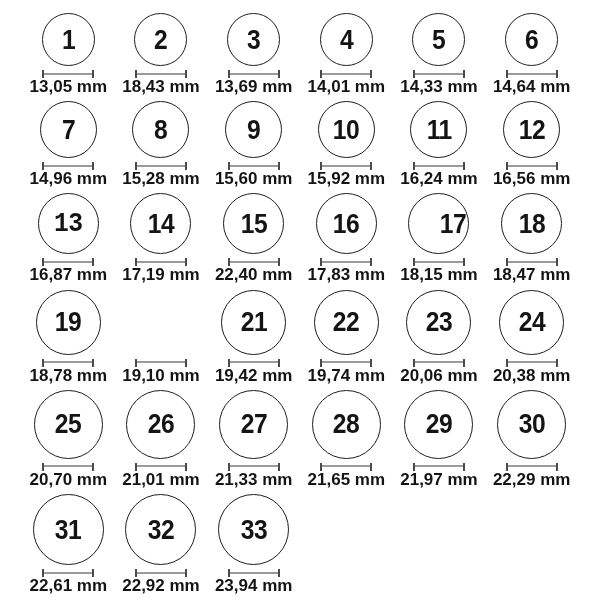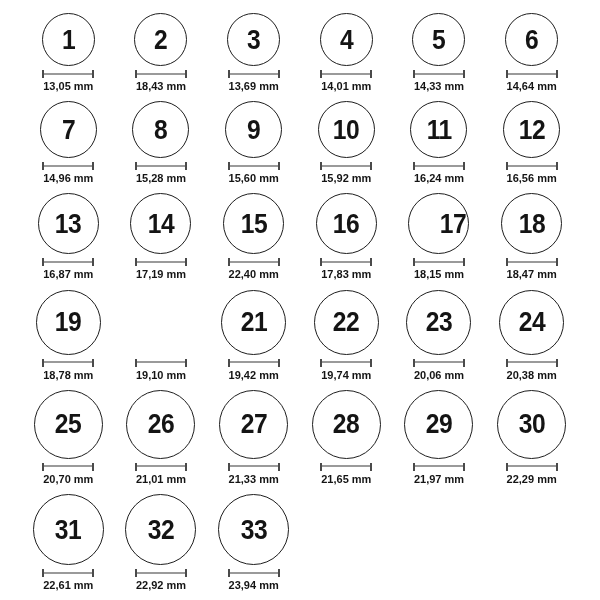--- a/index.html
+++ b/index.html
@@ -44,21 +44,21 @@
     border-right: 2px solid var(--tick);
     position: relative;
   }
   .dim::before {
     content: "";
     position: absolute; left: 0; right: 0; top: 2.5px; height: 2px;
     background: var(--line);
   }
   .label {
     margin-top: 2px;
-    font-size: 11px; line-height: 13px;
+    font-size: 17px; line-height: 13px;
     font-weight: 700;
     color: var(--num);
     white-space: nowrap;
   }
 </style>
 </head>
 <body style="--stroke: #1e1e1e; --num: #141414; --line: #9a9a9a; --tick: #4a4a4a; background: rgb(255, 255, 255);">
 
 <div class="chart" id="chart">
     <div class="cell">
@@ -139,21 +139,21 @@
       <div class="label">16,24 mm</div>
     </div>
     <div class="cell">
       <div class="circle" style="width: 57px; height: 57px;">
         <span class="num">12</span>
       </div>
       <div class="dim"></div>
       <div class="label">16,56 mm</div>
     </div>
     <div class="cell">
-      <div class="circle" style="width: 61px; height: 61px;">
+      <div class="circle" style="width: 61px; height: 61px; font-family: Liberation Mono, monospace;">
         <span class="num">13</span>
       </div>
       <div class="dim"></div>
       <div class="label">16,87 mm</div>
     </div>
     <div class="cell">
       <div class="circle" style="width: 61px; height: 61px;">
         <span class="num">14</span>
       </div>
       <div class="dim"></div>

